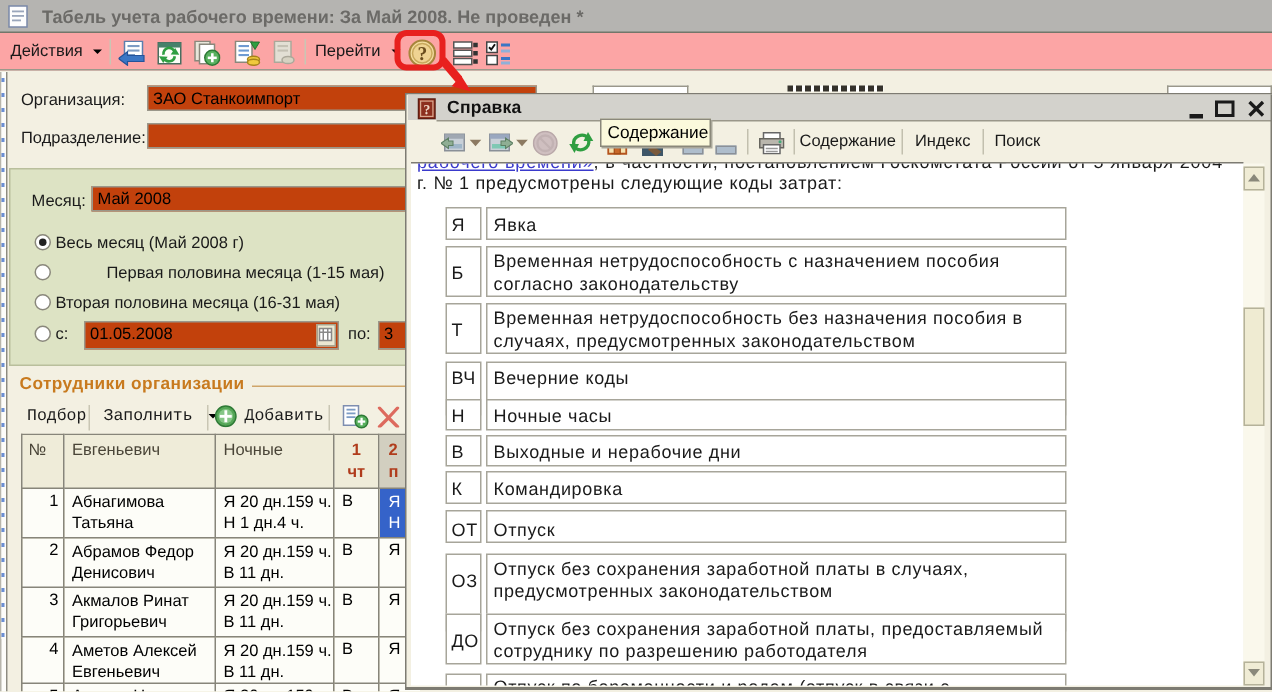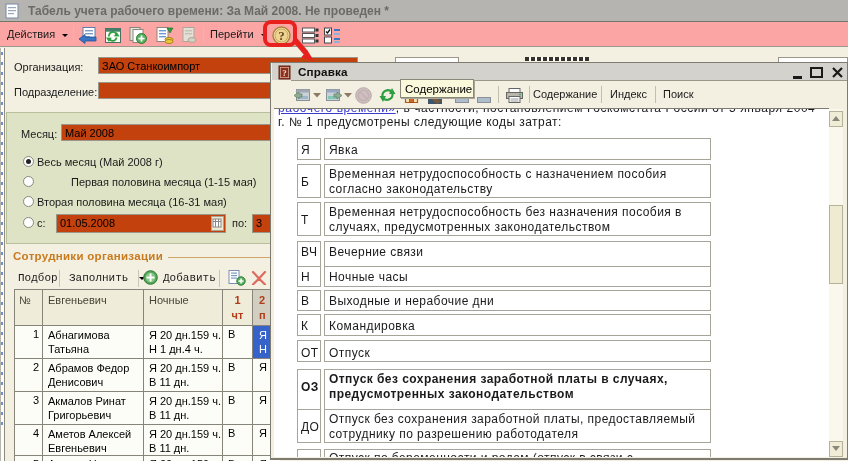--- a/index.html
+++ b/index.html
@@ -400,21 +400,21 @@
         </div>
         <div class="c2">
           <div class="desc" style="top:2px;">Временная нетрудоспособность без назначения пособия в случаях, предусмотренных законодательством</div>
         </div>
       </div>
     <div class="hrow" style="top:132px;height:36px;">
         <div class="c1">
           <div class="code" style="top:3px;">ВЧ</div>
         </div>
         <div class="c2">
-          <div class="desc" style="top:3px;">Вечерние связи</div>
+          <div class="desc" style="top:3px;">Вечерние коды</div>
         </div>
       </div>
     <div class="hrow" style="top:157px;height:21px;">
         <div class="c1">
           <div class="code" style="top:3px;">Н</div>
         </div>
         <div class="c2">
           <div class="desc" style="top:3px;">Ночные часы</div>
         </div>
       </div>
@@ -435,21 +435,21 @@
         </div>
       </div>
     <div class="hrow" style="top:231px;height:22px;">
         <div class="c1">
           <div class="code" style="top:5px;">ОТ</div>
         </div>
         <div class="c2">
           <div class="desc" style="top:5px;">Отпуск</div>
         </div>
       </div>
-    <div class="hrow" style="top:260px;height:52px;font-weight:bold;">
+    <div class="hrow" style="top:260px;height:52px;">
         <div class="c1">
           <div class="code" style="top:10px;">ОЗ</div>
         </div>
         <div class="c2">
           <div class="desc" style="top:2px;">Отпуск без сохранения заработной платы в случаях, предусмотренных законодательством</div>
         </div>
       </div>
     <div class="hrow" style="top:300px;height:34px;">
         <div class="c1">
           <div class="code" style="top:10px;">ДО</div>

